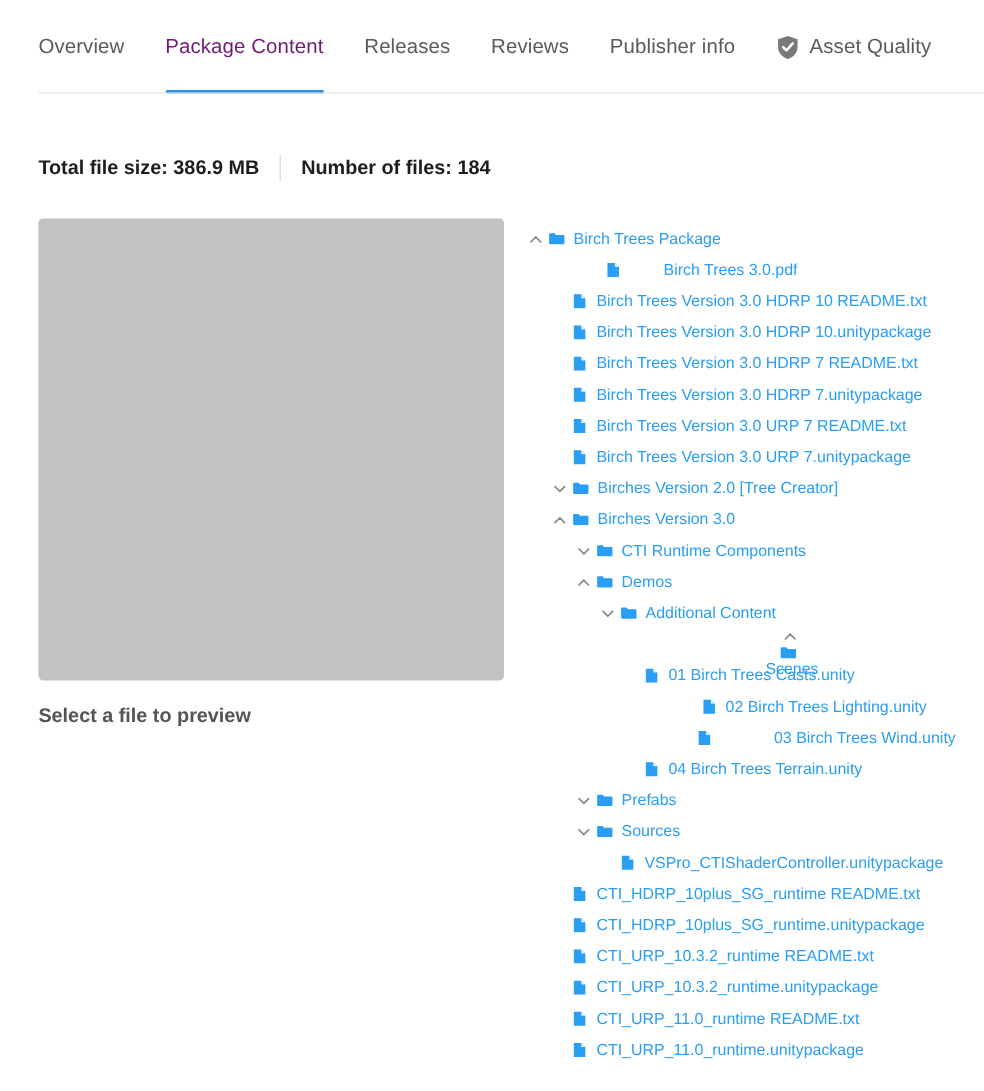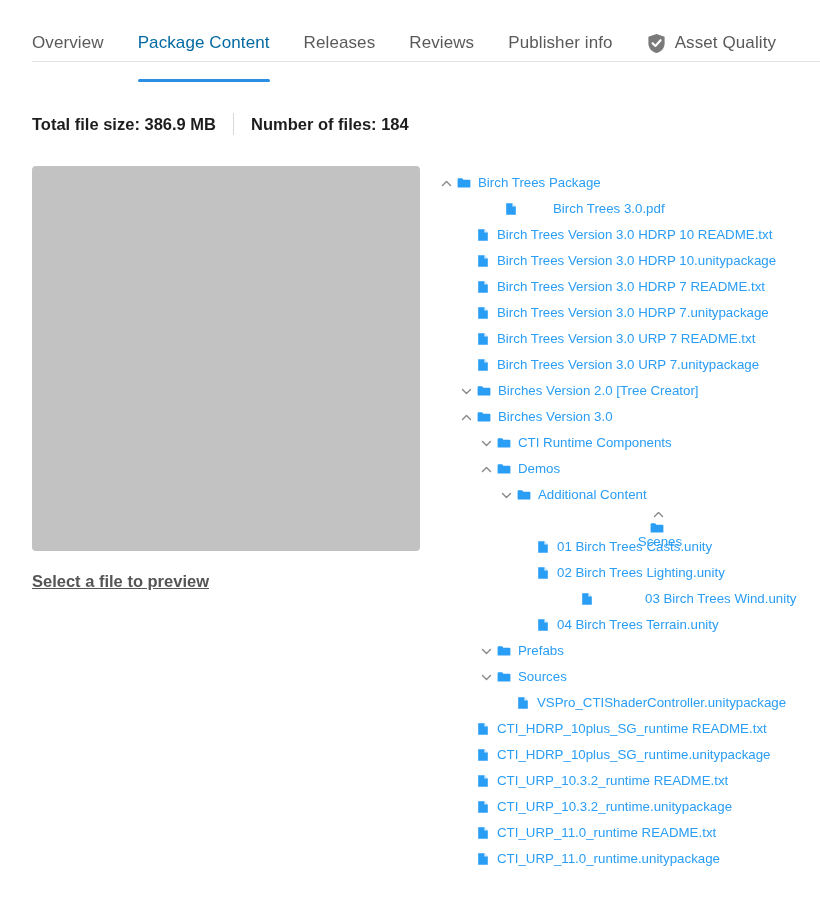--- a/index.html
+++ b/index.html
@@ -12,24 +12,24 @@
     height: 909px;
     background: #ffffff;
     font-family: "Liberation Sans", sans-serif;
     color: #222222;
     overflow: hidden;
   }
 
   
   .tabbar {
     position: relative;
-    height: 62px;
+    height: 78px;
     padding: 4px 32px;
     display: flex;
-    align-items: flex-start;
+    align-items: center;
   }
   .tabs {
     display: flex;
     align-items: center;
     height: 78px;
     gap: 0;
   }
   .tab {
     position: relative;
     height: 78px;
@@ -37,21 +37,21 @@
     align-items: center;
     padding: 0 0 0 0;
     margin-right: 34px;
     font-size: 17px;
     color: #5a5a5a;
     white-space: nowrap;
     cursor: pointer;
     letter-spacing: 0.1px;
   }
   .tab:last-child { margin-right: 0; }
-  .tab.active { color: #0369a1; }
+  .tab.active { color: #701a75; }
   .tab.active .tab-underline {
     position: absolute;
     left: 0;
     right: 0;
     bottom: 0;
     height: 3px;
     background: #2a8fe0;
     border-radius: 2px;
   }
   .tab-quality {
@@ -106,21 +106,20 @@
     width: 388px;
     height: 385px;
     background: #c2c2c2;
     border-radius: 4px;
   }
   .preview-caption {
     margin-top: 21px;
     font-size: 16.5px;
     font-weight: bold;
     color: #555555;
-    text-decoration: underline;
   }
 
   .tree-col {
     flex: 1 1 auto;
     margin-left: 20px;
     padding-top: 4px;
   }
   .tree-row {
     display: flex;
     align-items: center;
@@ -329,42 +328,42 @@
         <span class="tree-label">Scenes</span>
       </div>
       <div class="tree-row" style="padding-left: 80px;">
         <span class="chev-spacer"></span>
         <svg class="file-icon" width="12" height="14" viewBox="0 0 12 14">
           <path d="M1.2,1.2 L7.4,1.2 L10.8,4.5 L10.8,12.8 L1.2,12.8 Z" fill="#2a9df4"></path>
           <path d="M7.4,1.2 L10.8,4.5 L7.4,4.5 Z" fill="#ffffff" opacity="0.85"></path>
         </svg>
         <span class="tree-label">01 Birch Trees Casts.unity</span>
       </div>
+      <div class="tree-row" style="padding-left: 80px; justify-content: center;">
+        <span class="chev-spacer"></span>
+        <svg class="file-icon" width="12" height="14" viewBox="0 0 12 14">
+          <path d="M1.2,1.2 L7.4,1.2 L10.8,4.5 L10.8,12.8 L1.2,12.8 Z" fill="#2a9df4"></path>
+          <path d="M7.4,1.2 L10.8,4.5 L7.4,4.5 Z" fill="#ffffff" opacity="0.85"></path>
+        </svg>
+        <span class="tree-label">02 Birch Trees Lighting.unity</span>
+      </div>
+      <div class="tree-row" style="padding-left: 80px; gap: 44px;">
+        <span class="chev-spacer"></span>
+        <svg class="file-icon" width="12" height="14" viewBox="0 0 12 14">
+          <path d="M1.2,1.2 L7.4,1.2 L10.8,4.5 L10.8,12.8 L1.2,12.8 Z" fill="#2a9df4"></path>
+          <path d="M7.4,1.2 L10.8,4.5 L7.4,4.5 Z" fill="#ffffff" opacity="0.85"></path>
+        </svg>
+        <span class="tree-label">03 Birch Trees Wind.unity</span>
+      </div>
       <div class="tree-row" style="padding-left: 80px;">
         <span class="chev-spacer"></span>
         <svg class="file-icon" width="12" height="14" viewBox="0 0 12 14">
           <path d="M1.2,1.2 L7.4,1.2 L10.8,4.5 L10.8,12.8 L1.2,12.8 Z" fill="#2a9df4"></path>
           <path d="M7.4,1.2 L10.8,4.5 L7.4,4.5 Z" fill="#ffffff" opacity="0.85"></path>
         </svg>
-        <span class="tree-label">02 Birch Trees Lighting.unity</span>
-      </div>
-      <div class="tree-row" style="padding-left: 80px; gap: 44px;">
-        <span class="chev-spacer"></span>
-        <svg class="file-icon" width="12" height="14" viewBox="0 0 12 14">
-          <path d="M1.2,1.2 L7.4,1.2 L10.8,4.5 L10.8,12.8 L1.2,12.8 Z" fill="#2a9df4"></path>
-          <path d="M7.4,1.2 L10.8,4.5 L7.4,4.5 Z" fill="#ffffff" opacity="0.85"></path>
-        </svg>
-        <span class="tree-label">03 Birch Trees Wind.unity</span>
-      </div>
-      <div class="tree-row" style="padding-left: 80px;">
-        <span class="chev-spacer"></span>
-        <svg class="file-icon" width="12" height="14" viewBox="0 0 12 14">
-          <path d="M1.2,1.2 L7.4,1.2 L10.8,4.5 L10.8,12.8 L1.2,12.8 Z" fill="#2a9df4"></path>
-          <path d="M7.4,1.2 L10.8,4.5 L7.4,4.5 Z" fill="#ffffff" opacity="0.85"></path>
-        </svg>
         <span class="tree-label">04 Birch Trees Terrain.unity</span>
       </div>
       <div class="tree-row" style="padding-left: 40px;">
         <svg class="chev" width="13" height="13" viewBox="0 0 13 13">
           <path d="M2.5,4.5 L6.5,8.5 L10.5,4.5" fill="none" stroke="#888888" stroke-width="1.4" stroke-linecap="round" stroke-linejoin="round"></path>
         </svg>
         <svg class="folder-icon" width="14" height="14" viewBox="0 0 14 14">
           <path d="M0.6,3.2 A0.9,0.9 0 0 1 1.5,2.3 L5.1,2.3 L6.4,3.8 L12.5,3.8 A0.9,0.9 0 0 1 13.4,4.7 L13.4,10.7 A0.9,0.9 0 0 1 12.5,11.6 L1.5,11.6 A0.9,0.9 0 0 1 0.6,10.7 Z" fill="#2a9df4"></path>
         </svg>
         <span class="tree-label">Prefabs</span>

